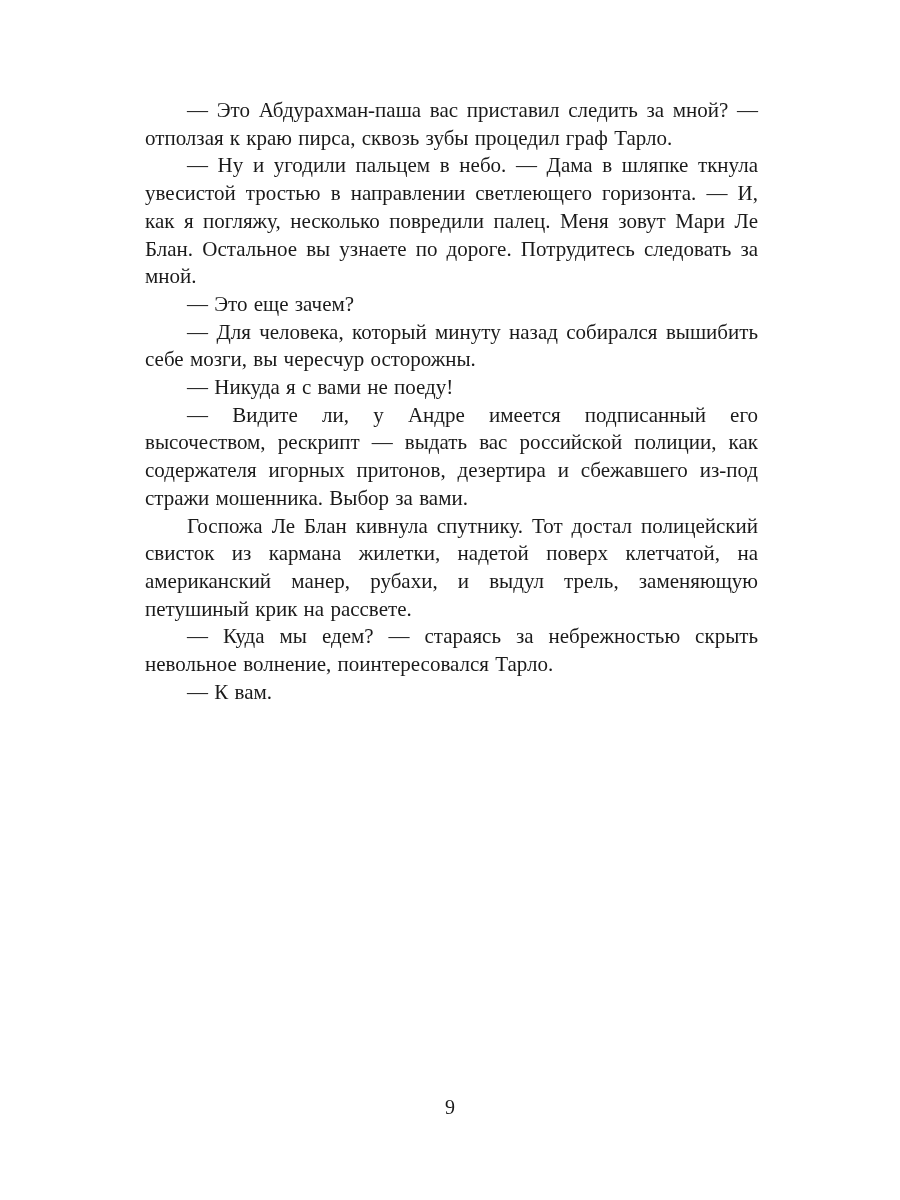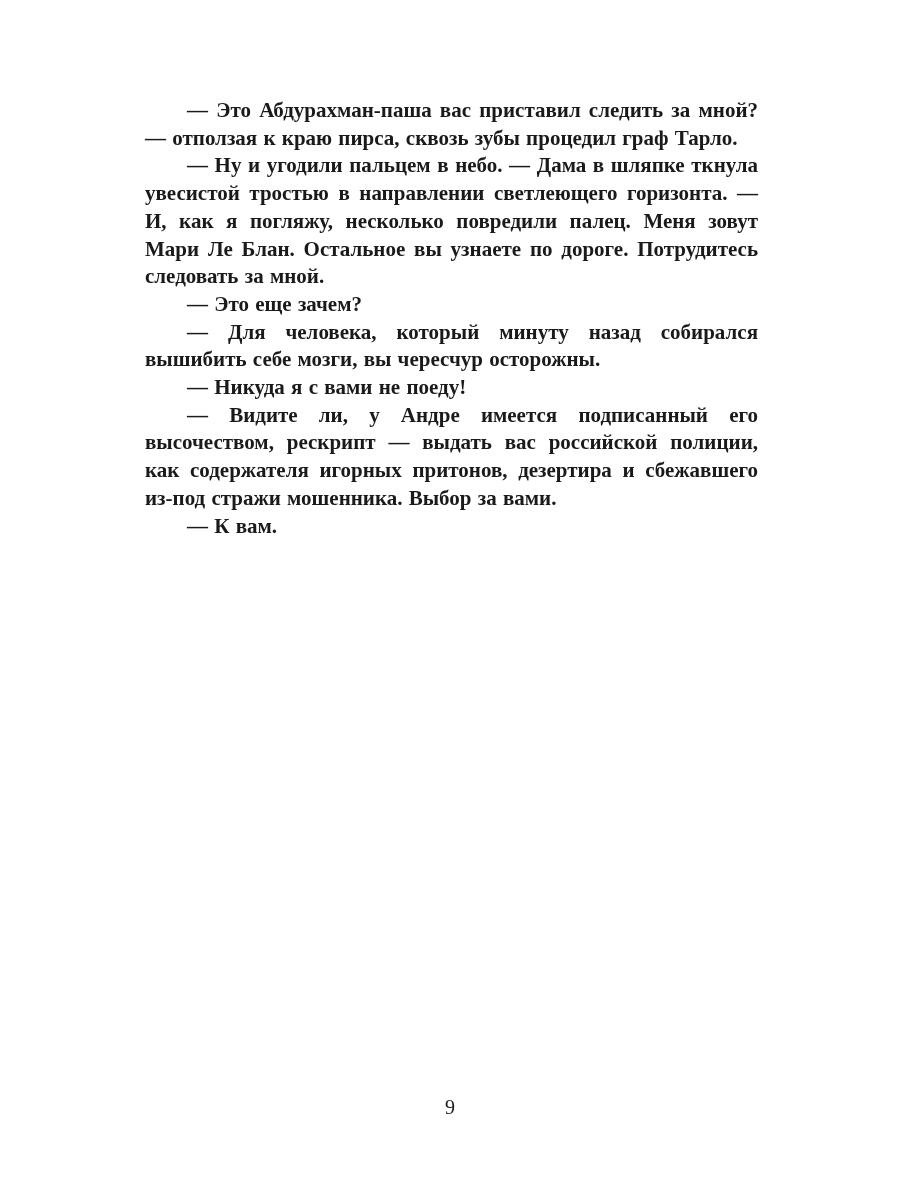--- a/index.html
+++ b/index.html
@@ -23,21 +23,20 @@
   }
   .text-block {
     position: absolute;
     left: 145px;
     top: 97px;
     width: 613px;
     font-size: 21px;
     line-height: 27.7px;
     text-align: justify;
     hyphens: auto;
-    font-weight: bold;
     -webkit-hyphens: auto;
   }
   .text-block p {
     margin: 0;
     padding: 0;
     text-indent: 42px;
     word-spacing: 1px;
   }
   .page-number {
     position: absolute;
@@ -53,16 +52,18 @@
 <body>
 
 <div class="book-page">
   <div class="text-block">
       <p>— Это Абдурахман-паша вас приставил следить за мной? — отползая к краю пирса, сквозь зубы процедил граф Тарло.</p>
       <p>— Ну и угодили пальцем в небо. — Дама в шляпке ткнула увесистой тростью в направлении светлеющего горизонта. — И, как я погляжу, несколько повредили палец. Меня зовут Мари Ле Блан. Остальное вы узнаете по дороге. Потрудитесь следовать за мной.</p>
       <p>— Это еще зачем?</p>
       <p>— Для человека, который минуту назад собирался вышибить себе мозги, вы чересчур осторожны.</p>
       <p>— Никуда я с вами не поеду!</p>
       <p>— Видите ли, у Андре имеется подписанный его высочеством, рескрипт — выдать вас российской полиции, как содержателя игорных притонов, дезертира и сбежавшего из-под стражи мошенника. Выбор за вами.</p>
+      <p>Госпожа Ле Блан кивнула спутнику. Тот достал полицейский свисток из кармана жилетки, надетой поверх клетчатой, на американский манер, рубахи, и выдул трель, заменяющую петушиный крик на рассвете.</p>
+      <p>— Куда мы едем? — стараясь за небрежностью скрыть невольное волнение, поинтересовался Тарло.</p>
       <p>— К вам.</p>
     </div>
   <div class="page-number">9</div>
 </div>
 
 </body></html>

